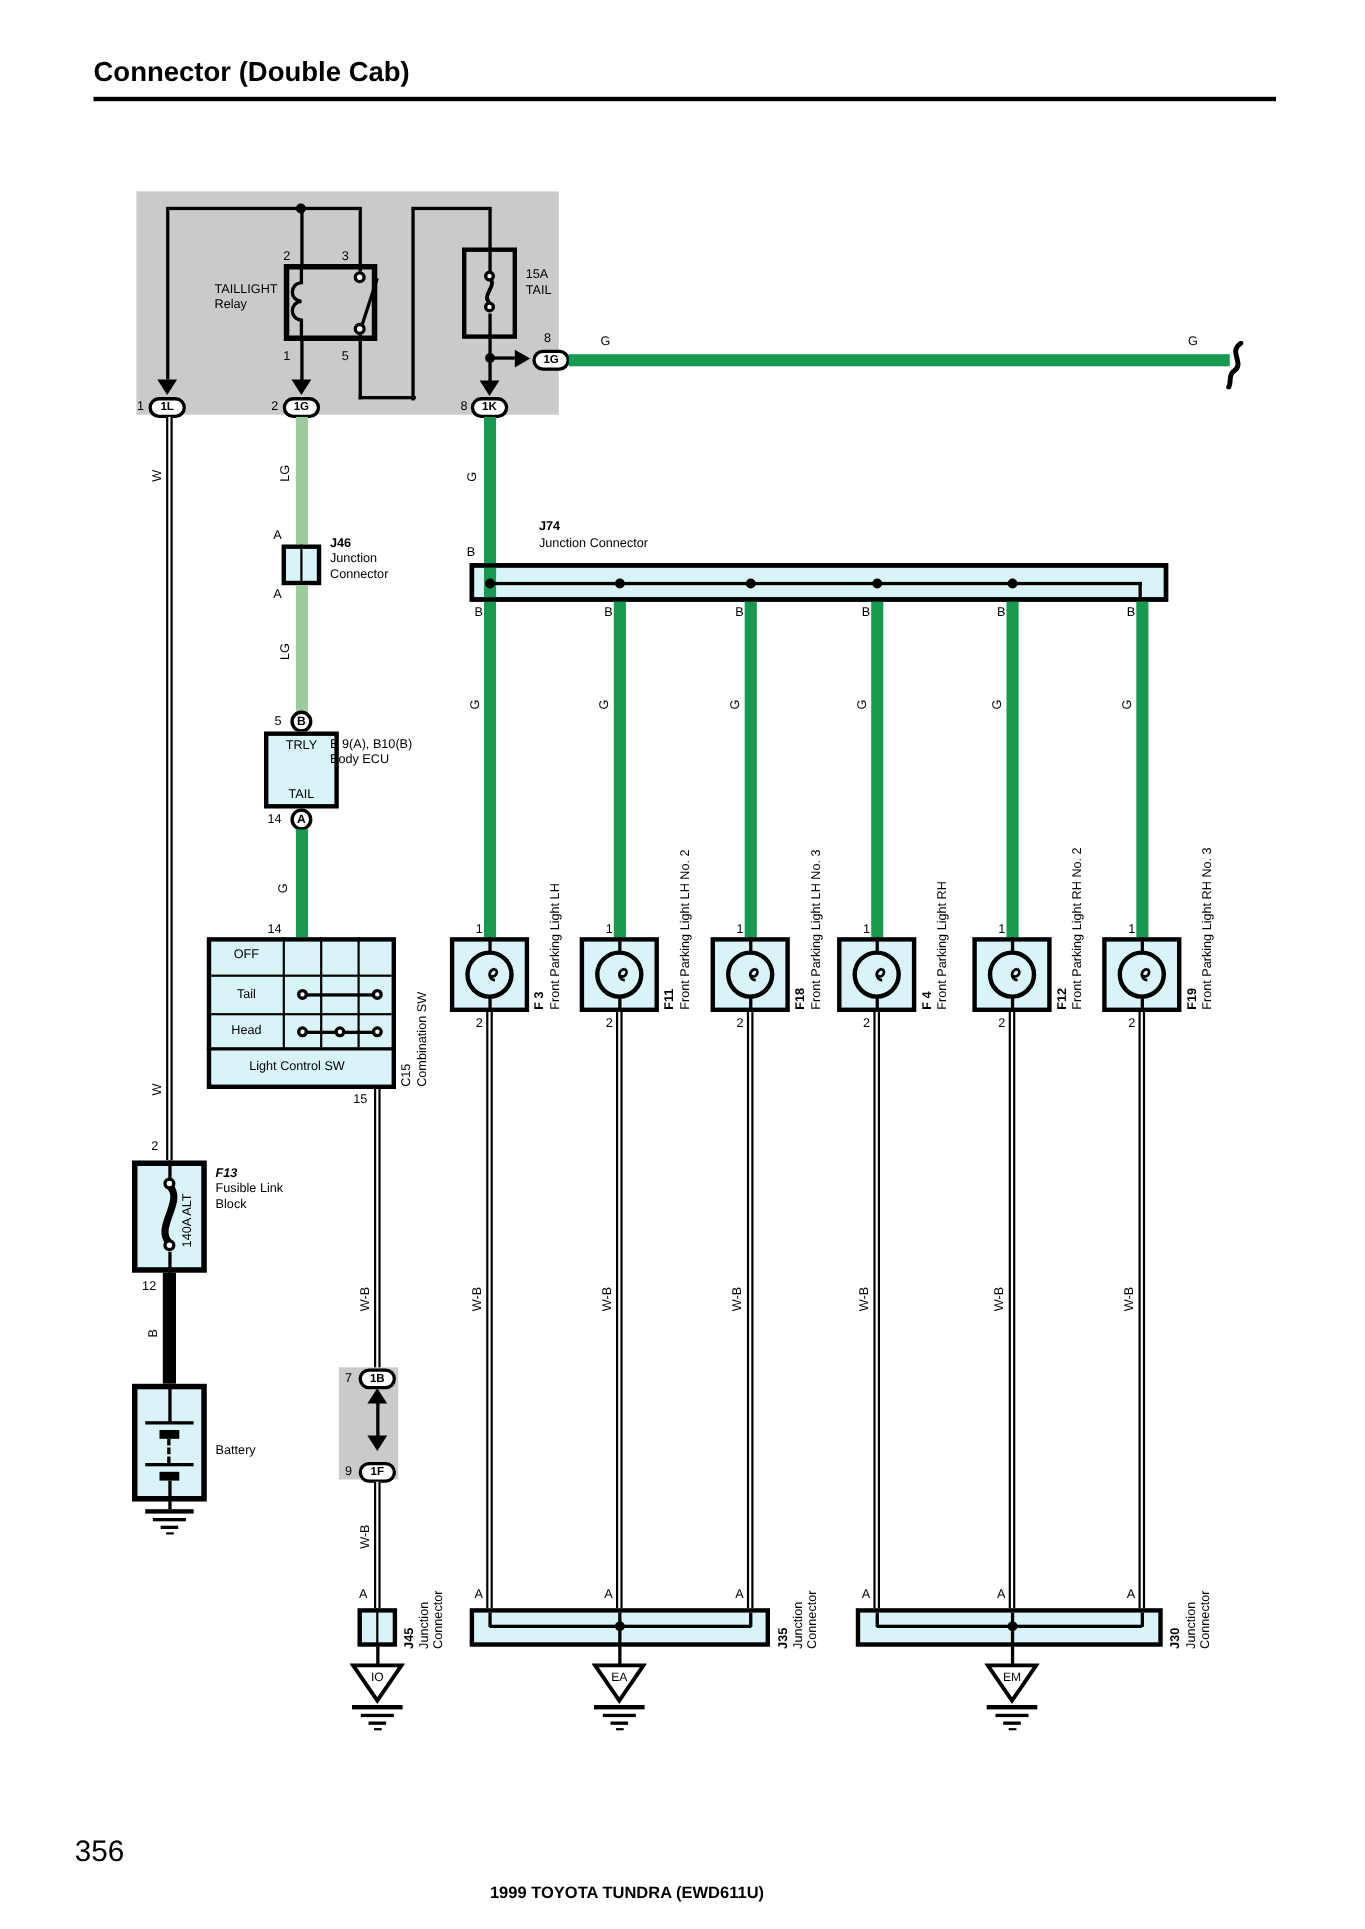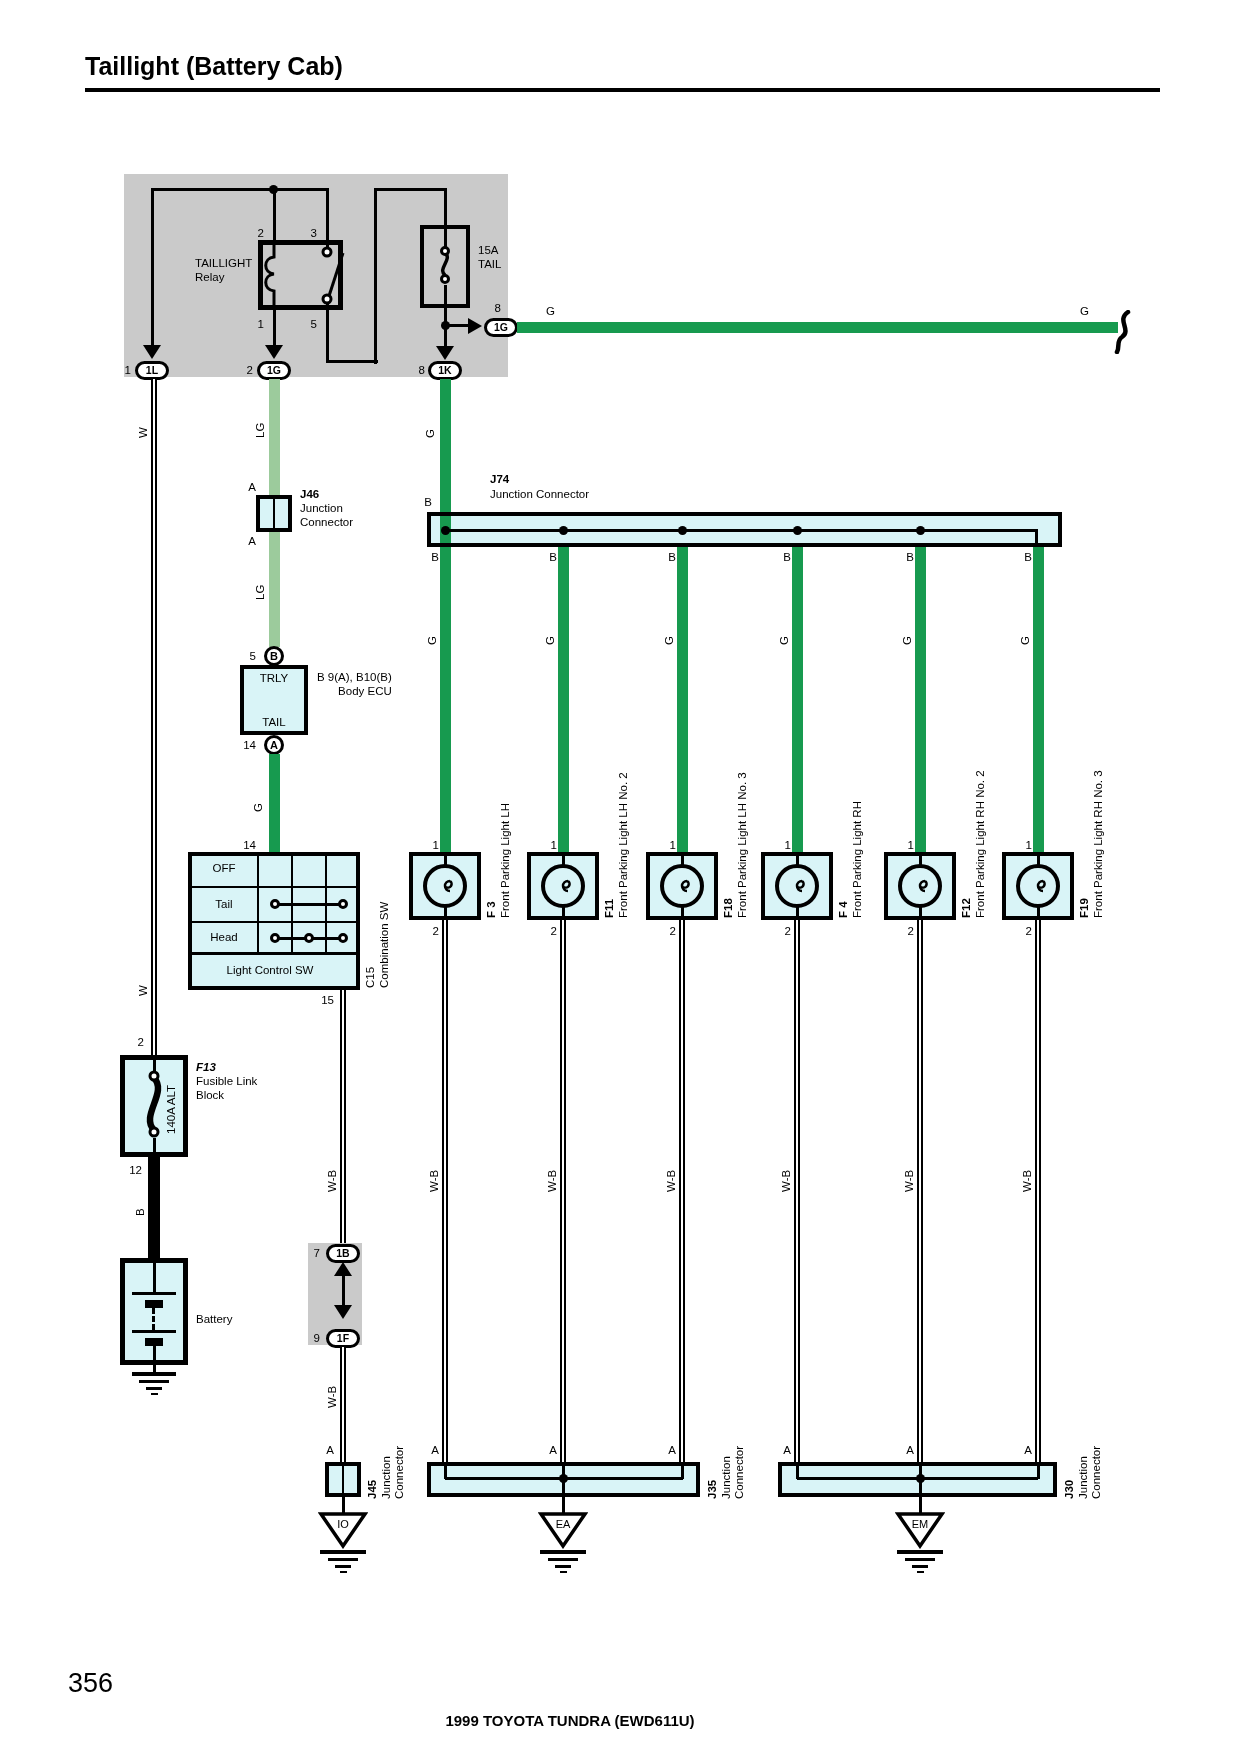--- a/index.html
+++ b/index.html
@@ -34,21 +34,21 @@
   .arrD{position:absolute;width:0;height:0;border-left:9px solid transparent;border-right:9px solid transparent;border-top:14px solid #000;}
   .arrU{position:absolute;width:0;height:0;border-left:9px solid transparent;border-right:9px solid transparent;border-bottom:14px solid #000;}
   .arrR{position:absolute;width:0;height:0;border-top:8.5px solid transparent;border-bottom:8.5px solid transparent;border-left:14px solid #000;}
   .ctr{display:flex;align-items:center;justify-content:center;}
 </style>
 </head>
 <body>
 
 <div id="page">
 
-  <div class="lbl b" style="left:85px;top:52px;font-size:25px;line-height:28px;">Taillight (Battery Cab)</div>
+  <div class="lbl b" style="left:85px;top:52px;font-size:25px;line-height:28px;">Connector (Double Cab)</div>
   <div class="line" style="left:85px;top:88px;width:1075px;height:4px;"></div>
 
   <div class="abs" style="left:124px;top:174px;width:384px;height:203px;background:var(--panel-gray);"></div>
 
   <div class="line" style="left:151px;top:188px;width:178px;height:3px;"></div>
   <div class="line" style="left:374px;top:188px;width:73px;height:3px;"></div>
   <div class="dot" style="left:269px;top:185px;"></div>
   <div class="line" style="left:150.5px;top:190px;width:3px;height:155px;"></div>
   <div class="line" style="left:272.5px;top:190px;width:3px;height:52px;"></div>
   <div class="line" style="left:325.5px;top:190px;width:3px;height:57px;"></div>
@@ -124,21 +124,21 @@
 Connector</div>
   <div class="pin" style="left:242px;top:535px;width:14px;">A</div>
   <div class="wireLG" style="left:268.5px;top:532px;height:115px;"></div>
   <div class="rot" style="left:254px;top:600px;">LG</div>
 
   <div class="pin" style="left:240px;top:650px;width:16px;">5</div>
   <div class="circ" style="left:264px;top:646px;">B</div>
   <div class="cbox" style="left:240px;top:665px;width:68px;height:70px;"></div>
   <div class="lbl ctr" style="left:240px;top:671px;width:68px;">TRLY</div>
   <div class="lbl ctr" style="left:240px;top:715px;width:68px;">TAIL</div>
-  <div class="lbl" style="left:317px;top:670px;text-align:right;">B 9(A), B10(B)
+  <div class="lbl" style="left:300px;top:670px;">B 9(A), B10(B)
 Body ECU</div>
   <div class="pin" style="left:234px;top:739px;width:22px;">14</div>
   <div class="circ" style="left:264px;top:735px;">A</div>
   <div class="wireG" style="left:268.5px;top:754px;height:98px;"></div>
   <div class="rot" style="left:252px;top:812px;">G</div>
 
   <div class="pin" style="left:238px;top:839px;width:18px;">14</div>
   <div class="cbox" style="left:188px;top:852px;width:172px;height:138px;"></div>
   <div class="line" style="left:192px;top:885.5px;width:164px;height:2.5px;"></div>
   <div class="line" style="left:192px;top:920.5px;width:164px;height:2.5px;"></div>

